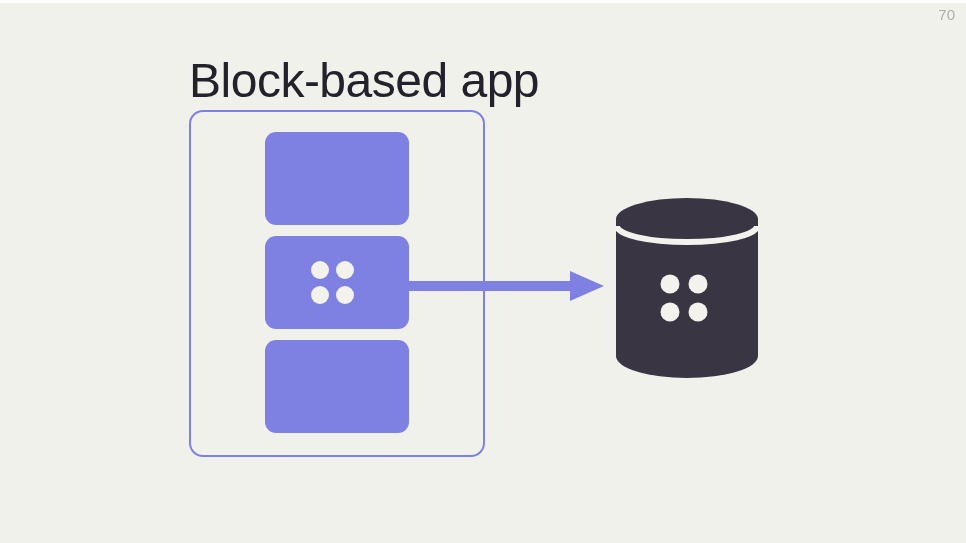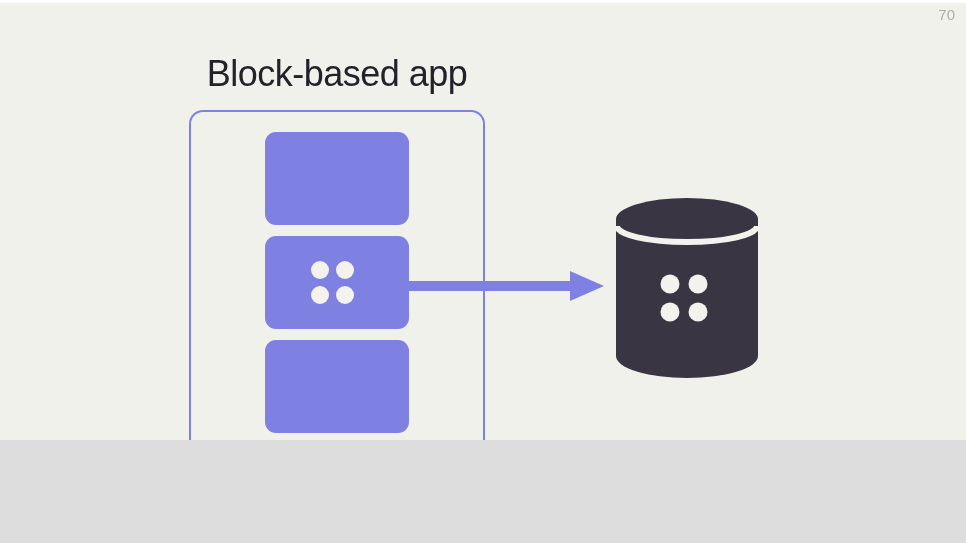--- a/index.html
+++ b/index.html
@@ -1,21 +1,21 @@
 <!DOCTYPE html>
 <html style="--background: #f1f1ec; --accent: #7e81e2; --dark: #3a3542; --text: #23222b; --muted: #b0aeaa; --light: #f3f2ed; --strip: #ffffff;"><head>
 <meta charset="utf-8">
 <style>
   html, body { margin: 0; padding: 0; background: #ddd; }
   * { box-sizing: border-box; }
 
   #slide {
     position: relative;
     width: 966px;
-    height: 440px;
+    height: 543px;
     background: var(--background, #f1f1ec);
     font-family: "Liberation Sans", "DejaVu Sans", sans-serif;
     overflow: hidden;
     padding-left: 38px;
   }
 
   .top-strip {
     position: absolute;
     left: 0; top: 0;
     width: 100%; height: 3px;
@@ -24,21 +24,21 @@
 
   .page-number {
     position: absolute;
     top: 6px; right: 11px;
     font-size: 15px;
     color: var(--muted, #b0aeaa);
   }
 
   .heading {
     position: absolute;
-    font-size: 36px;
+    font-size: 48px;
     font-weight: 500;
     letter-spacing: -0.5px;
     line-height: 1.2;
     color: var(--text, #23222b);
     text-align: center;
     white-space: nowrap;
   }
   .heading-app   { left: 189px; top: 52px;  width: 296px; }
   .heading-store { left: 533px; top: 123px; width: 306px; }
 

